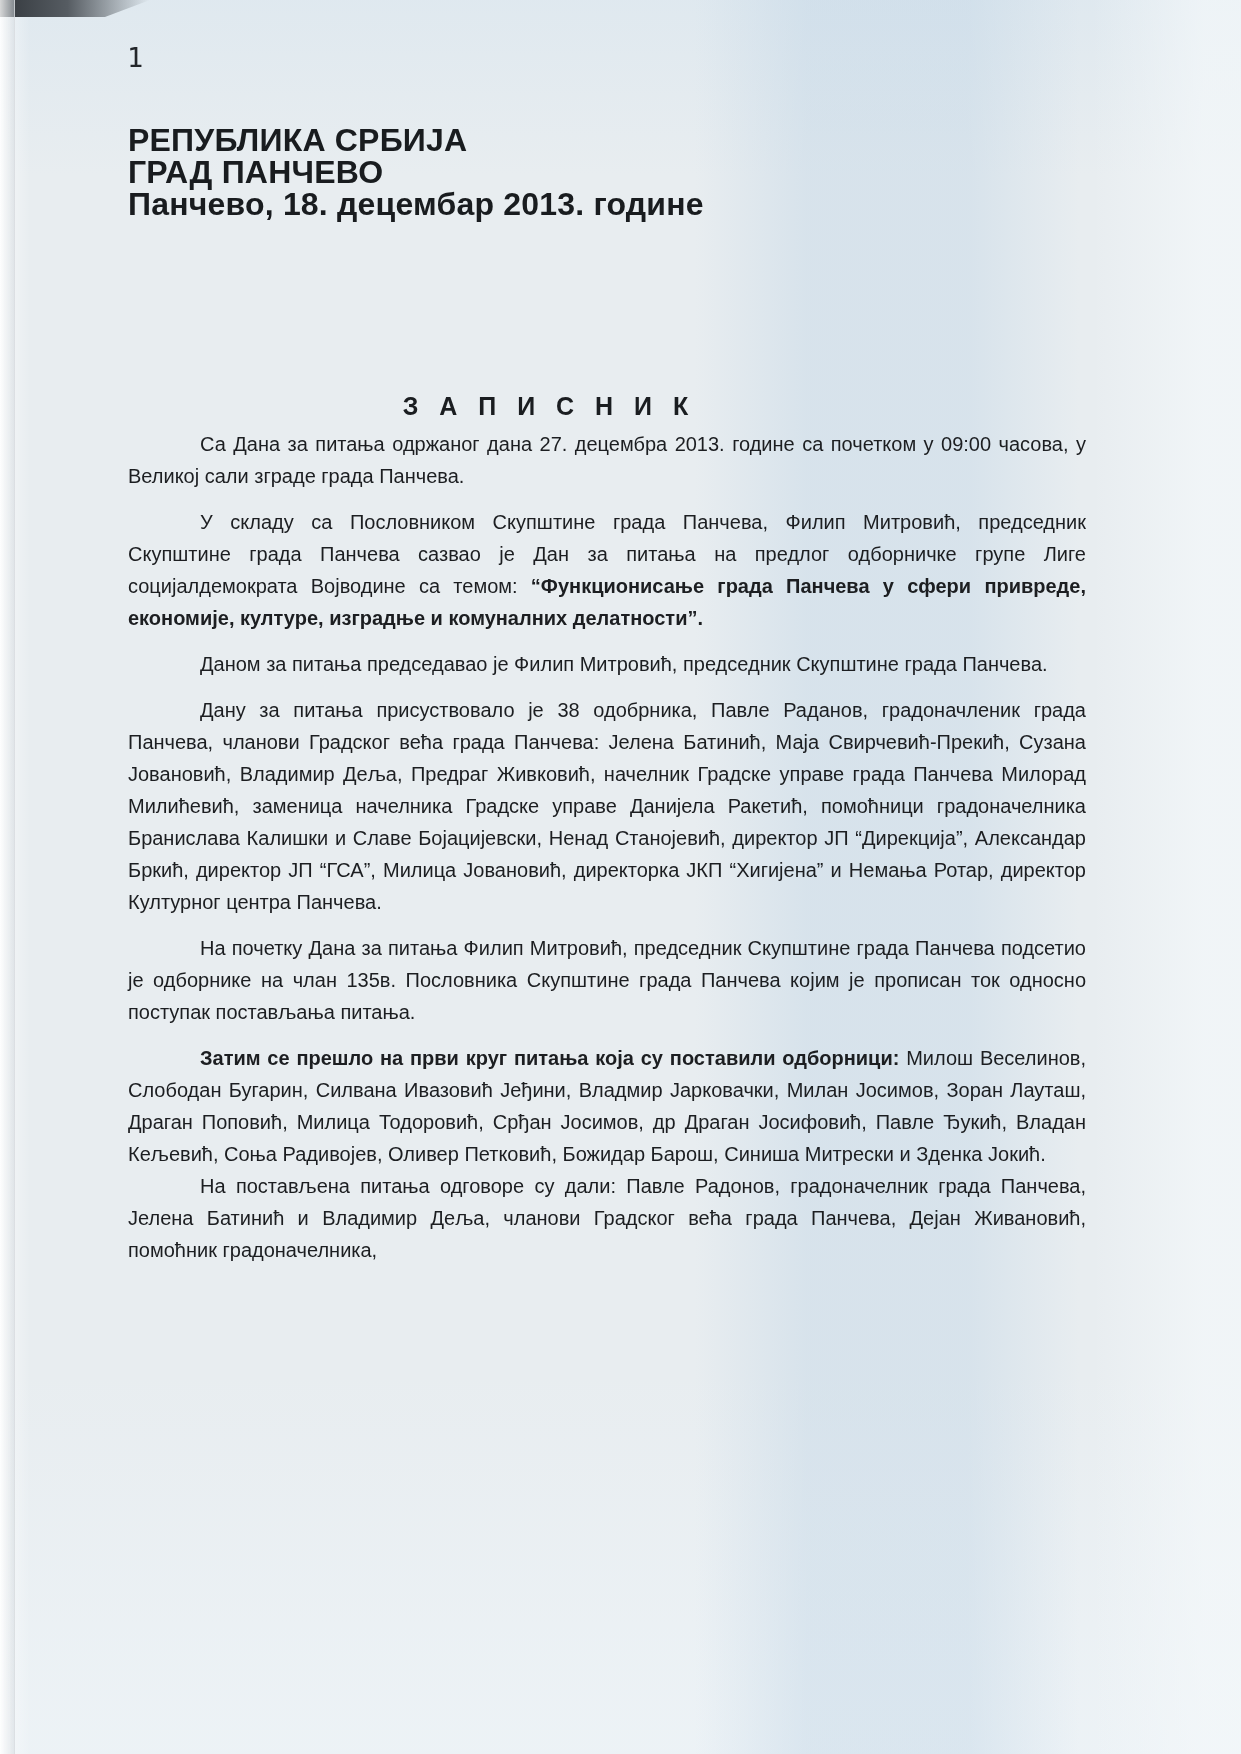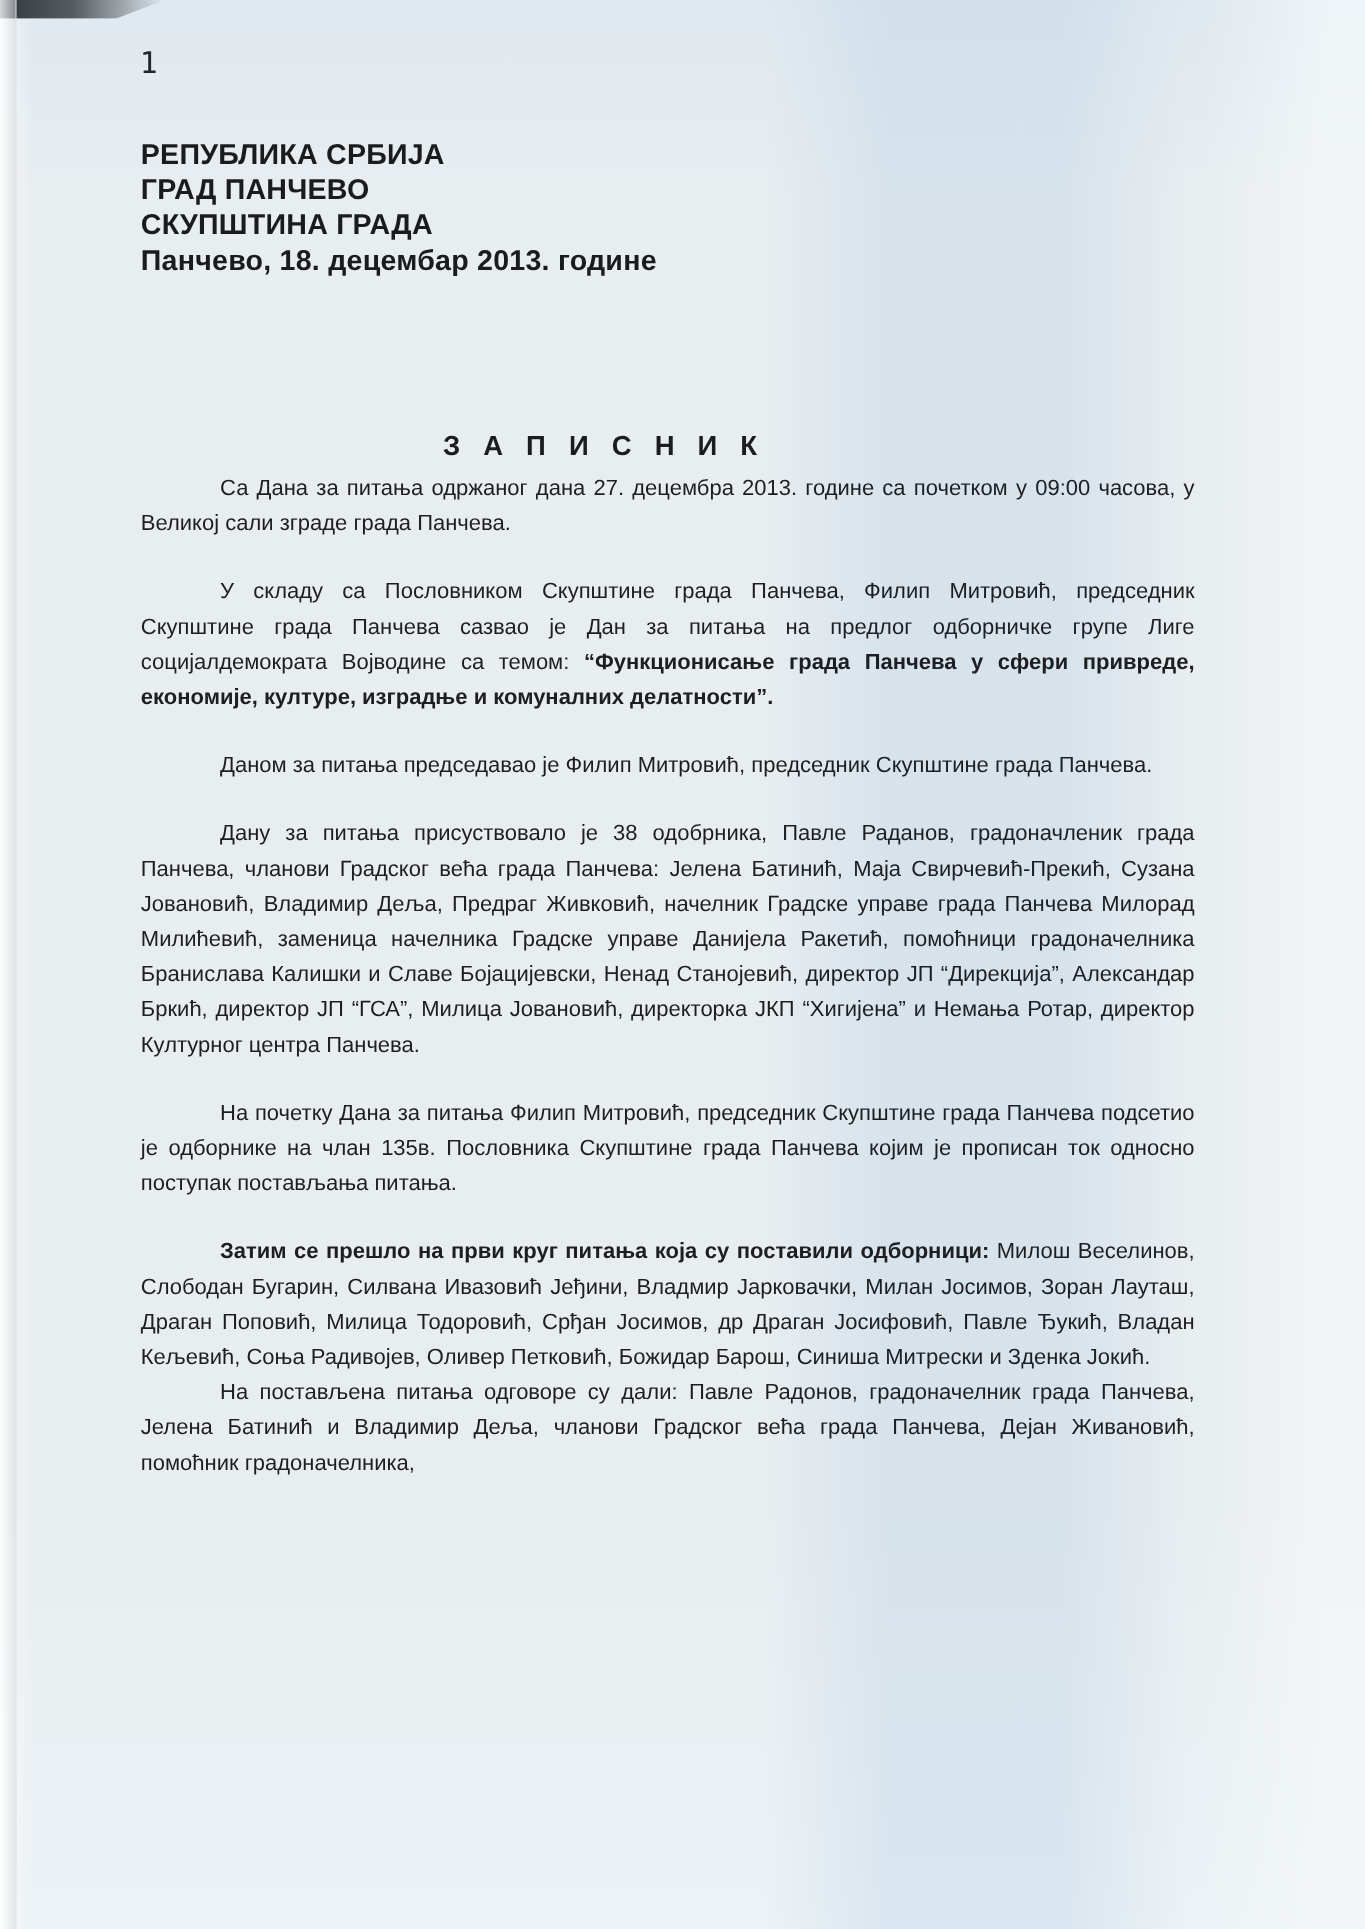--- a/index.html
+++ b/index.html
@@ -28,49 +28,48 @@
     background:linear-gradient(to right, rgba(255,255,255,.8), rgba(209,216,221,.5));
     border-right:1px solid rgba(160,170,178,.35);
   }
   .page-number{
     position:absolute;left:127px;top:42px;
     font-family:"DejaVu Sans Mono", monospace;
     font-size:27px;color:#23262a;
   }
   .letterhead{
     position:absolute;left:128px;top:124px;
-    font-size:26px;font-weight:bold;line-height:32px;color:#191c1f;
+    font-size:32px;font-weight:bold;line-height:32px;color:#191c1f;
     letter-spacing:.2px;
   }
   .doc-title{
     position:absolute;left:128px;top:392px;width:958px;
     text-align:center;transform:translateX(-58px);
     font-size:25px;font-weight:bold;letter-spacing:7px;color:#1a1d20;
   }
   .body-text{
     position:absolute;left:128px;top:428px;width:958px;
     font-size:20px;line-height:32px;text-align:justify;
   }
   .body-text p{margin:0;text-indent:72px;}
-  .body-text p.gap{margin-top:30px;}
+  .body-text p.gap{margin-top:14px;}
   .body-text .b{font-weight:bold;}
 </style>
 </head>
 <body>
 
 <div class="page">
   <div class="corner-shadow"></div>
   <div class="left-edge"></div>
 
   <div class="page-number">1</div>
 
   <div class="letterhead">
     <div>РЕПУБЛИКА СРБИЈА</div>
     <div>ГРАД ПАНЧЕВО</div>
-    <div>СКУПШТИНА ГРАДА</div>
     <div>Панчево, 18. децембар 2013. године</div>
   </div>
 
   <div class="doc-title">З А П И С Н И К</div>
 
   <div class="body-text">
     <p>Са Дана за питања одржаног дана 27. децембра 2013. године са почетком у 09:00 часова, у Великој сали зграде града Панчева.</p>
 
     <p class="gap"><span>У складу са Пословником Скупштине града Панчева, Филип Митровић, председник Скупштине града Панчева сазвао је Дан за питања на предлог одборничке групе Лиге социјалдемократа Војводине са темом: </span><span class="b">“Функционисање града Панчева у сфери привреде, економије, културе, изградње и комуналних делатности”.</span></p>
 

